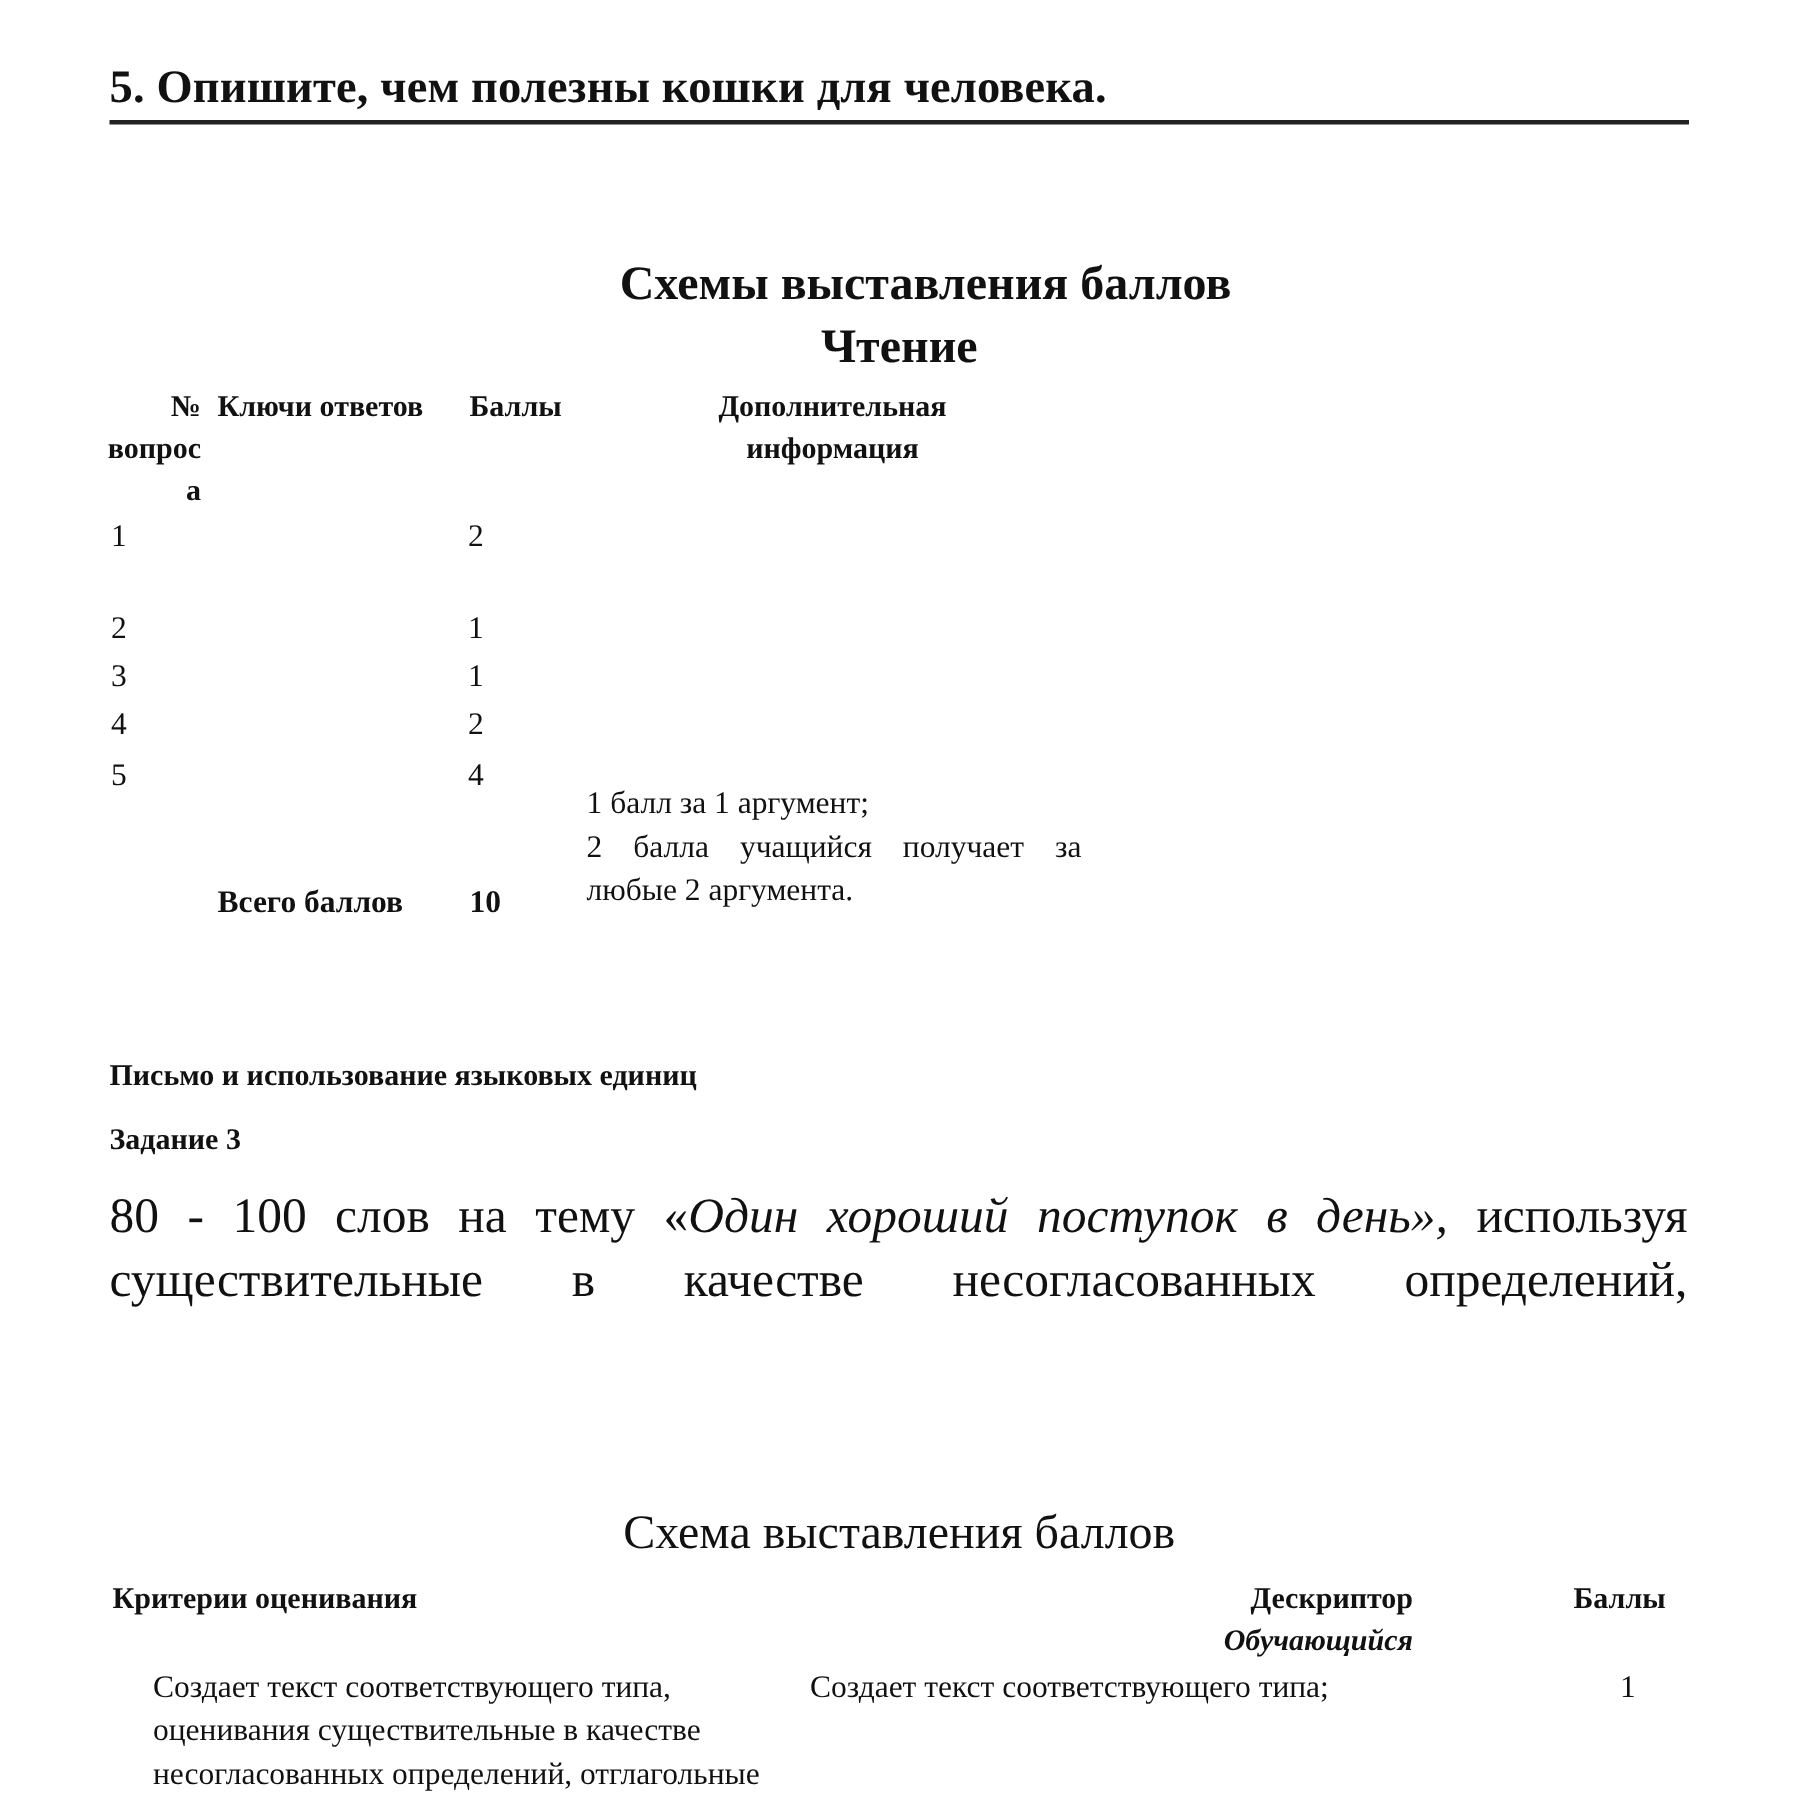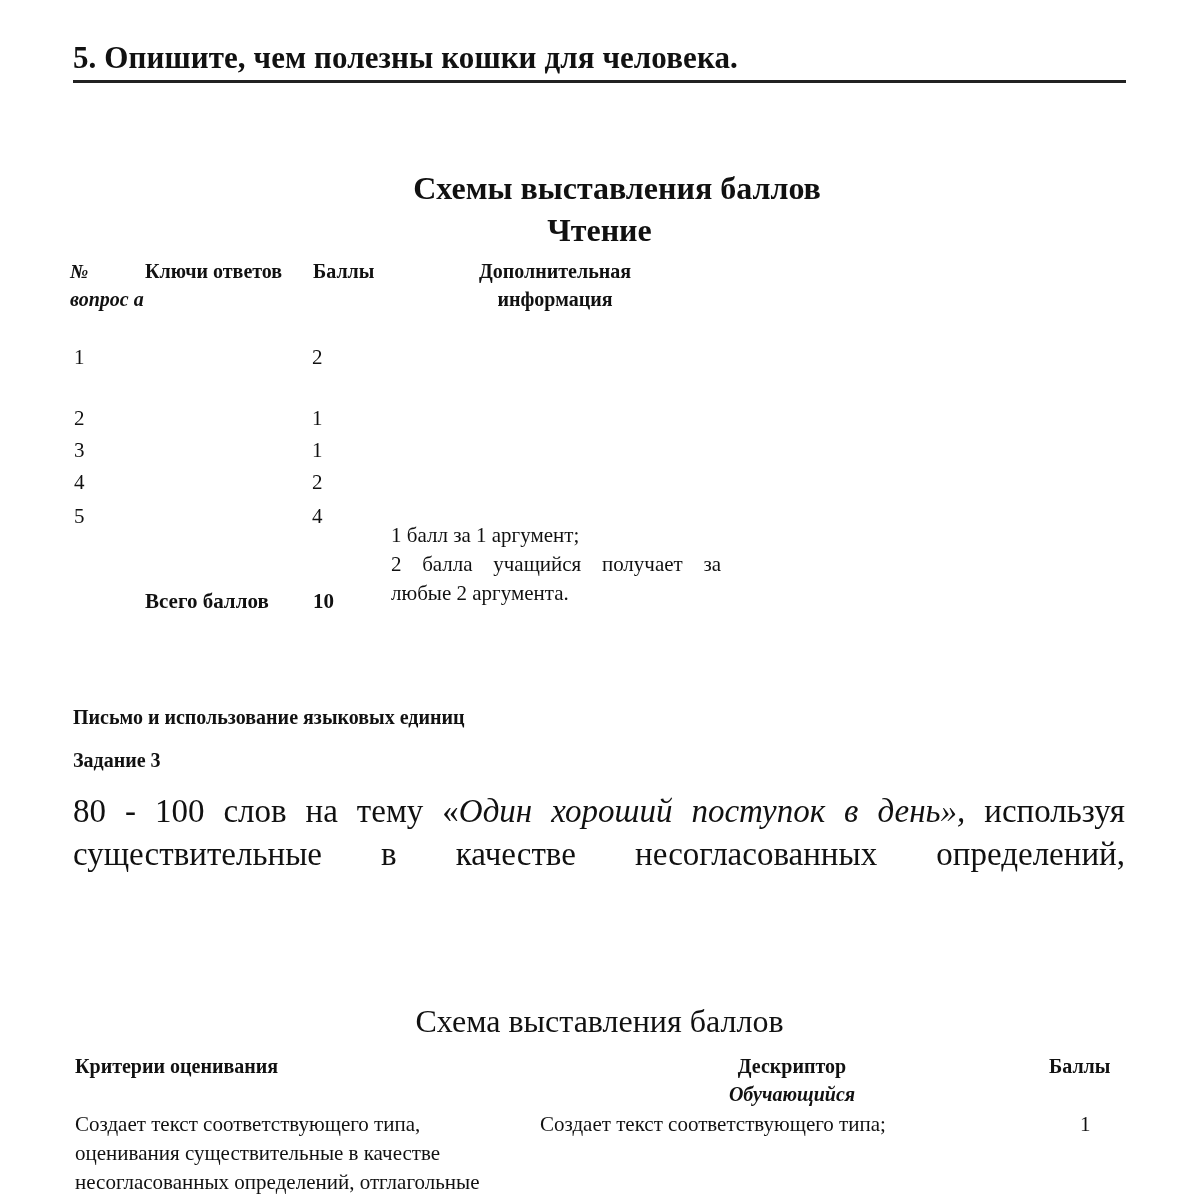--- a/index.html
+++ b/index.html
@@ -23,21 +23,21 @@
     font-size: 32px; font-weight: bold;
   }
   .reading-title {
     left: 0; width: 1199px; text-align: center; top: 212px;
     font-size: 32px; font-weight: bold;
   }
 
   
   .th { font-size: 20px; font-weight: bold; line-height: 28px; }
   .td { font-size: 21px; line-height: 29px; }
-  .th-num { left: 70px; top: 257px; width: 76px; text-align: left; white-space: normal; font-style: italic; }
+  .th-num { left: 58px; top: 257px; width: 76px; text-align: right; white-space: normal; }
   .th-keys { left: 145px; top: 257px; }
   .th-points { left: 313px; top: 257px; }
   .th-info { left: 440px; top: 257px; width: 230px; text-align: center; white-space: normal; }
 
   .col-num { left: 74px; }
   .col-pts { left: 312px; }
   .info-text {
     left: 391px; top: 502px; width: 330px; white-space: normal;
     text-align: justify; font-size: 21px; line-height: 29px; margin-top: 19px;
   }
@@ -58,26 +58,26 @@
   .task-text .l.last { text-align-last: left; }
   .task-text .indent { padding-left: 14px; }
   .task-text i { font-style: italic; }
 
   .scheme2-title {
     left: 0; width: 1199px; text-align: center; top: 1003px; font-size: 32px;
   }
 
   .crit-th { font-size: 20px; font-weight: bold; top: 1052px; line-height: 28px; }
   .crit-col1 { left: 75px; }
-  .crit-col2 { left: 640px; width: 300px; text-align: center; margin-left: -150px; }
+  .crit-col2 { left: 640px; width: 300px; text-align: right; margin-left: -150px; }
   .crit-col2 .sub { display: block; font-style: italic; }
   .crit-col3 { left: 1049px; }
   .crit-cell { font-size: 21px; line-height: 29px; top: 1110px; }
   .crit-cell.c1 { left: 75px; width: 470px; white-space: normal; }
-  .crit-cell.c1 span { display: block; white-space: nowrap; }
+  .crit-cell.c1 span { display: block; white-space: nowrap; margin-left: 27px; }
   .crit-cell.c2 { left: 540px; }
   .crit-cell.c3 { left: 1080px; }
 </style>
 </head>
 <body>
 
 <div class="abs q-heading">5. Опишите, чем полезны кошки для человека.</div>
 <div class="abs q-rule"></div>
 
 <div class="abs scheme-title">Схемы выставления баллов</div>

